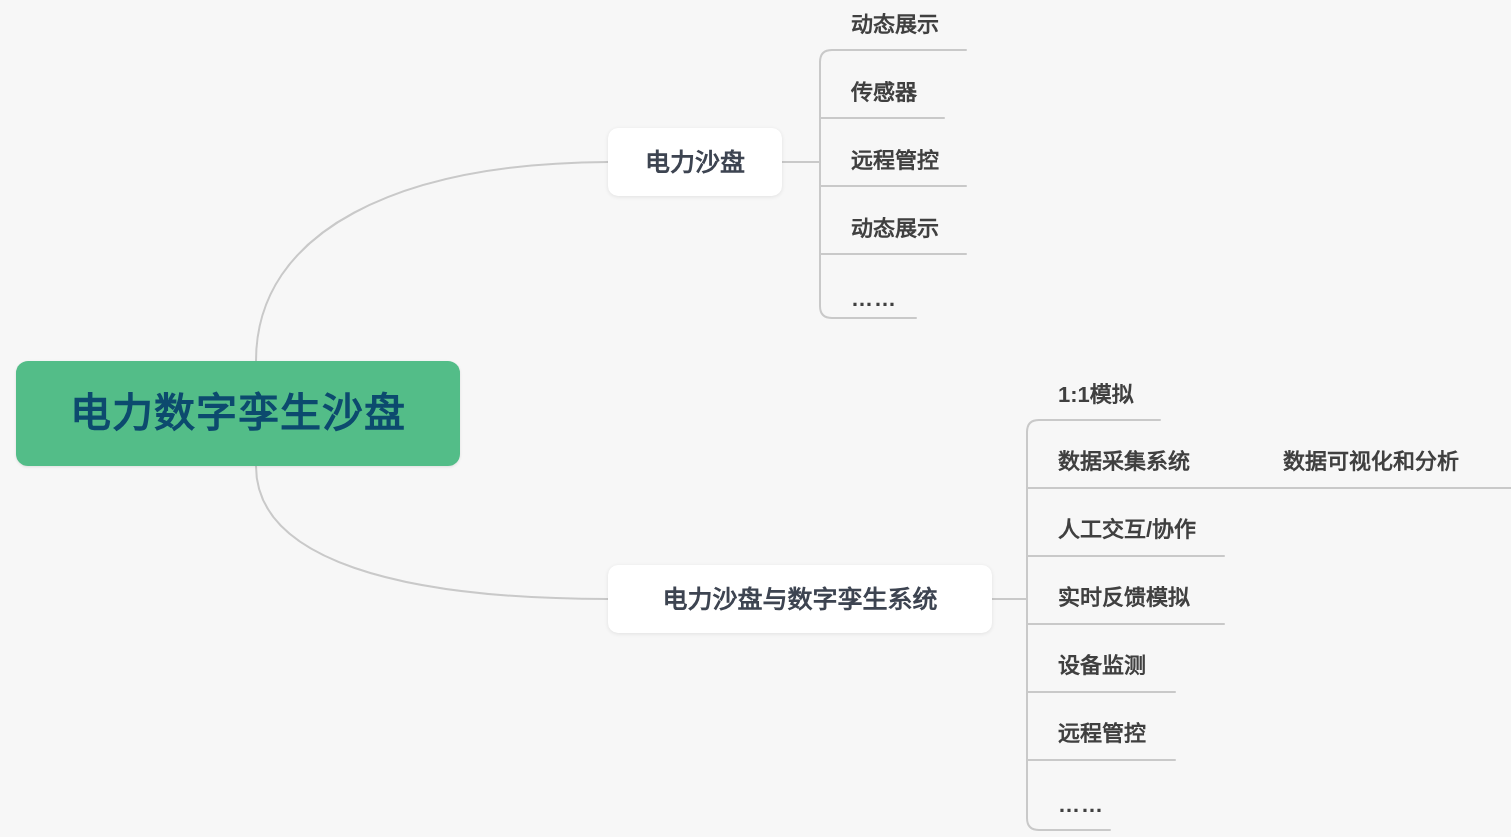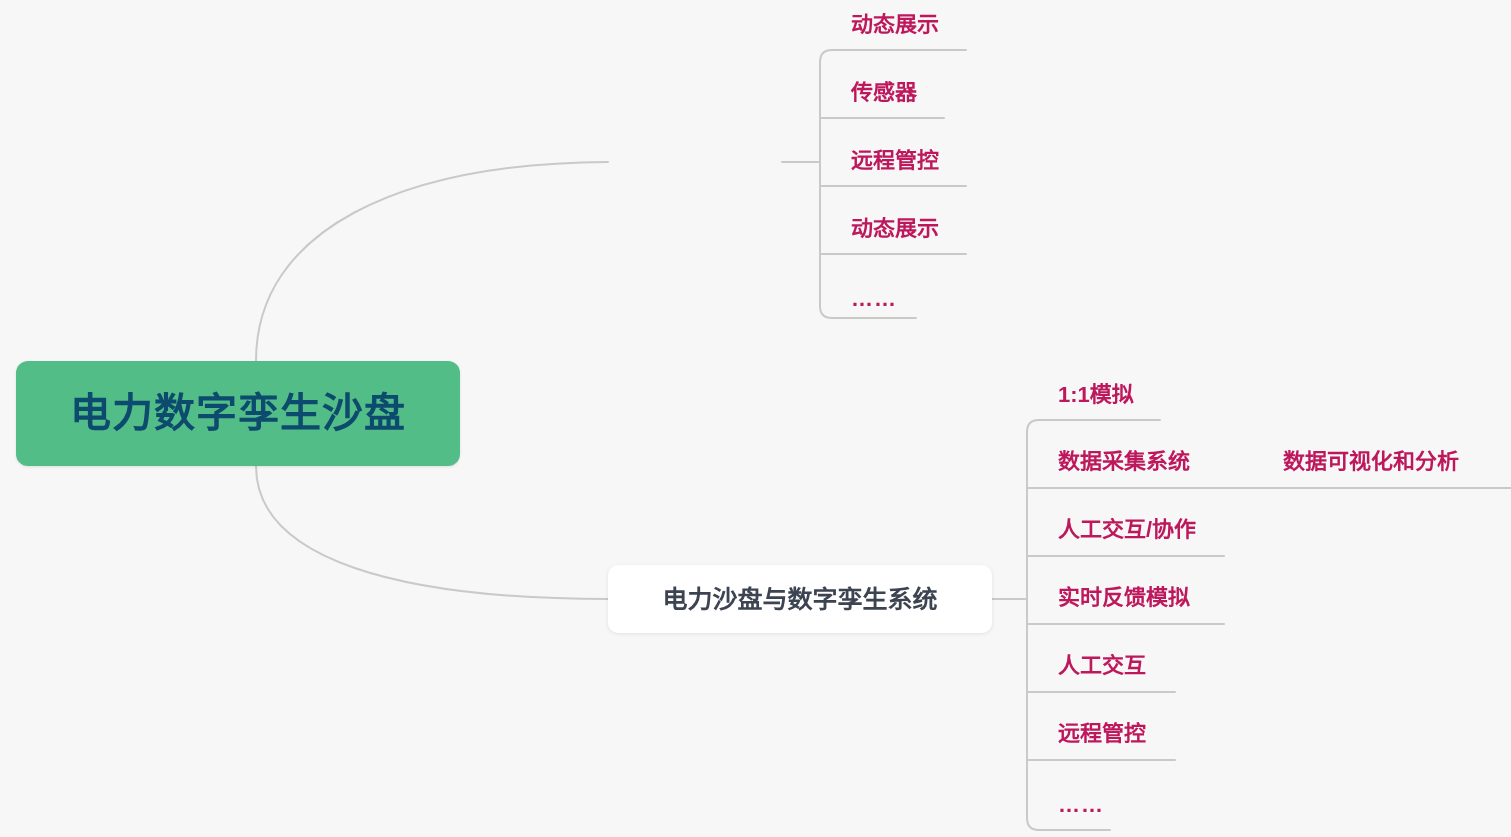--- a/index.html
+++ b/index.html
@@ -71,21 +71,21 @@
   #branch-top    { left: 608px; top: 128px; width: 174px; height: 68px; }
   #branch-bottom { left: 608px; top: 565px; width: 384px; height: 68px; }
 
   
   .leaf-node {
     position: absolute;
     white-space: nowrap;
   }
   .leaf-node .label {
     display: block;
-    color: #be185d;
+    color: #404040;
     font-size: 22px;
     font-weight: bold;
     line-height: 1;
   }
   .leaf-node.ellipsis .label {
     font-size: 22px;
     letter-spacing: 1px;
   }
 </style>
 </head>
@@ -117,20 +117,23 @@
       <path d="M 1027 624 L 1224 624"></path>
       <path d="M 1027 692 L 1175 692"></path>
       <path d="M 1027 760 L 1175 760"></path>
     </g>
   </svg>
 
   <div class="root-node">
     <span class="label">电力数字孪生沙盘</span>
   </div>
 
+  <div class="branch-node" id="branch-top">
+    <span class="label">电力沙盘</span>
+  </div>
 
   <div class="branch-node" id="branch-bottom">
     <span class="label">电力沙盘与数字孪生系统</span>
   </div>
 
   <div class="leaf-node" style="left:851px; top:14px;">
     <span class="label">动态展示</span>
   </div>
   <div class="leaf-node" style="left:851px; top:82px;">
     <span class="label">传感器</span>
@@ -151,21 +154,21 @@
   <div class="leaf-node" style="left:1058px; top:451px;">
     <span class="label">数据采集系统</span>
   </div>
   <div class="leaf-node" style="left:1058px; top:519px;">
     <span class="label">人工交互/协作</span>
   </div>
   <div class="leaf-node" style="left:1058px; top:587px;">
     <span class="label">实时反馈模拟</span>
   </div>
   <div class="leaf-node" style="left:1058px; top:655px;">
-    <span class="label">人工交互</span>
+    <span class="label">设备监测</span>
   </div>
   <div class="leaf-node" style="left:1058px; top:723px;">
     <span class="label">远程管控</span>
   </div>
   <div class="leaf-node ellipsis" style="left:1058px; top:794px;">
     <span class="label">……</span>
   </div>
 
   <div class="leaf-node" style="left:1283px; top:451px;">
     <span class="label">数据可视化和分析</span>

